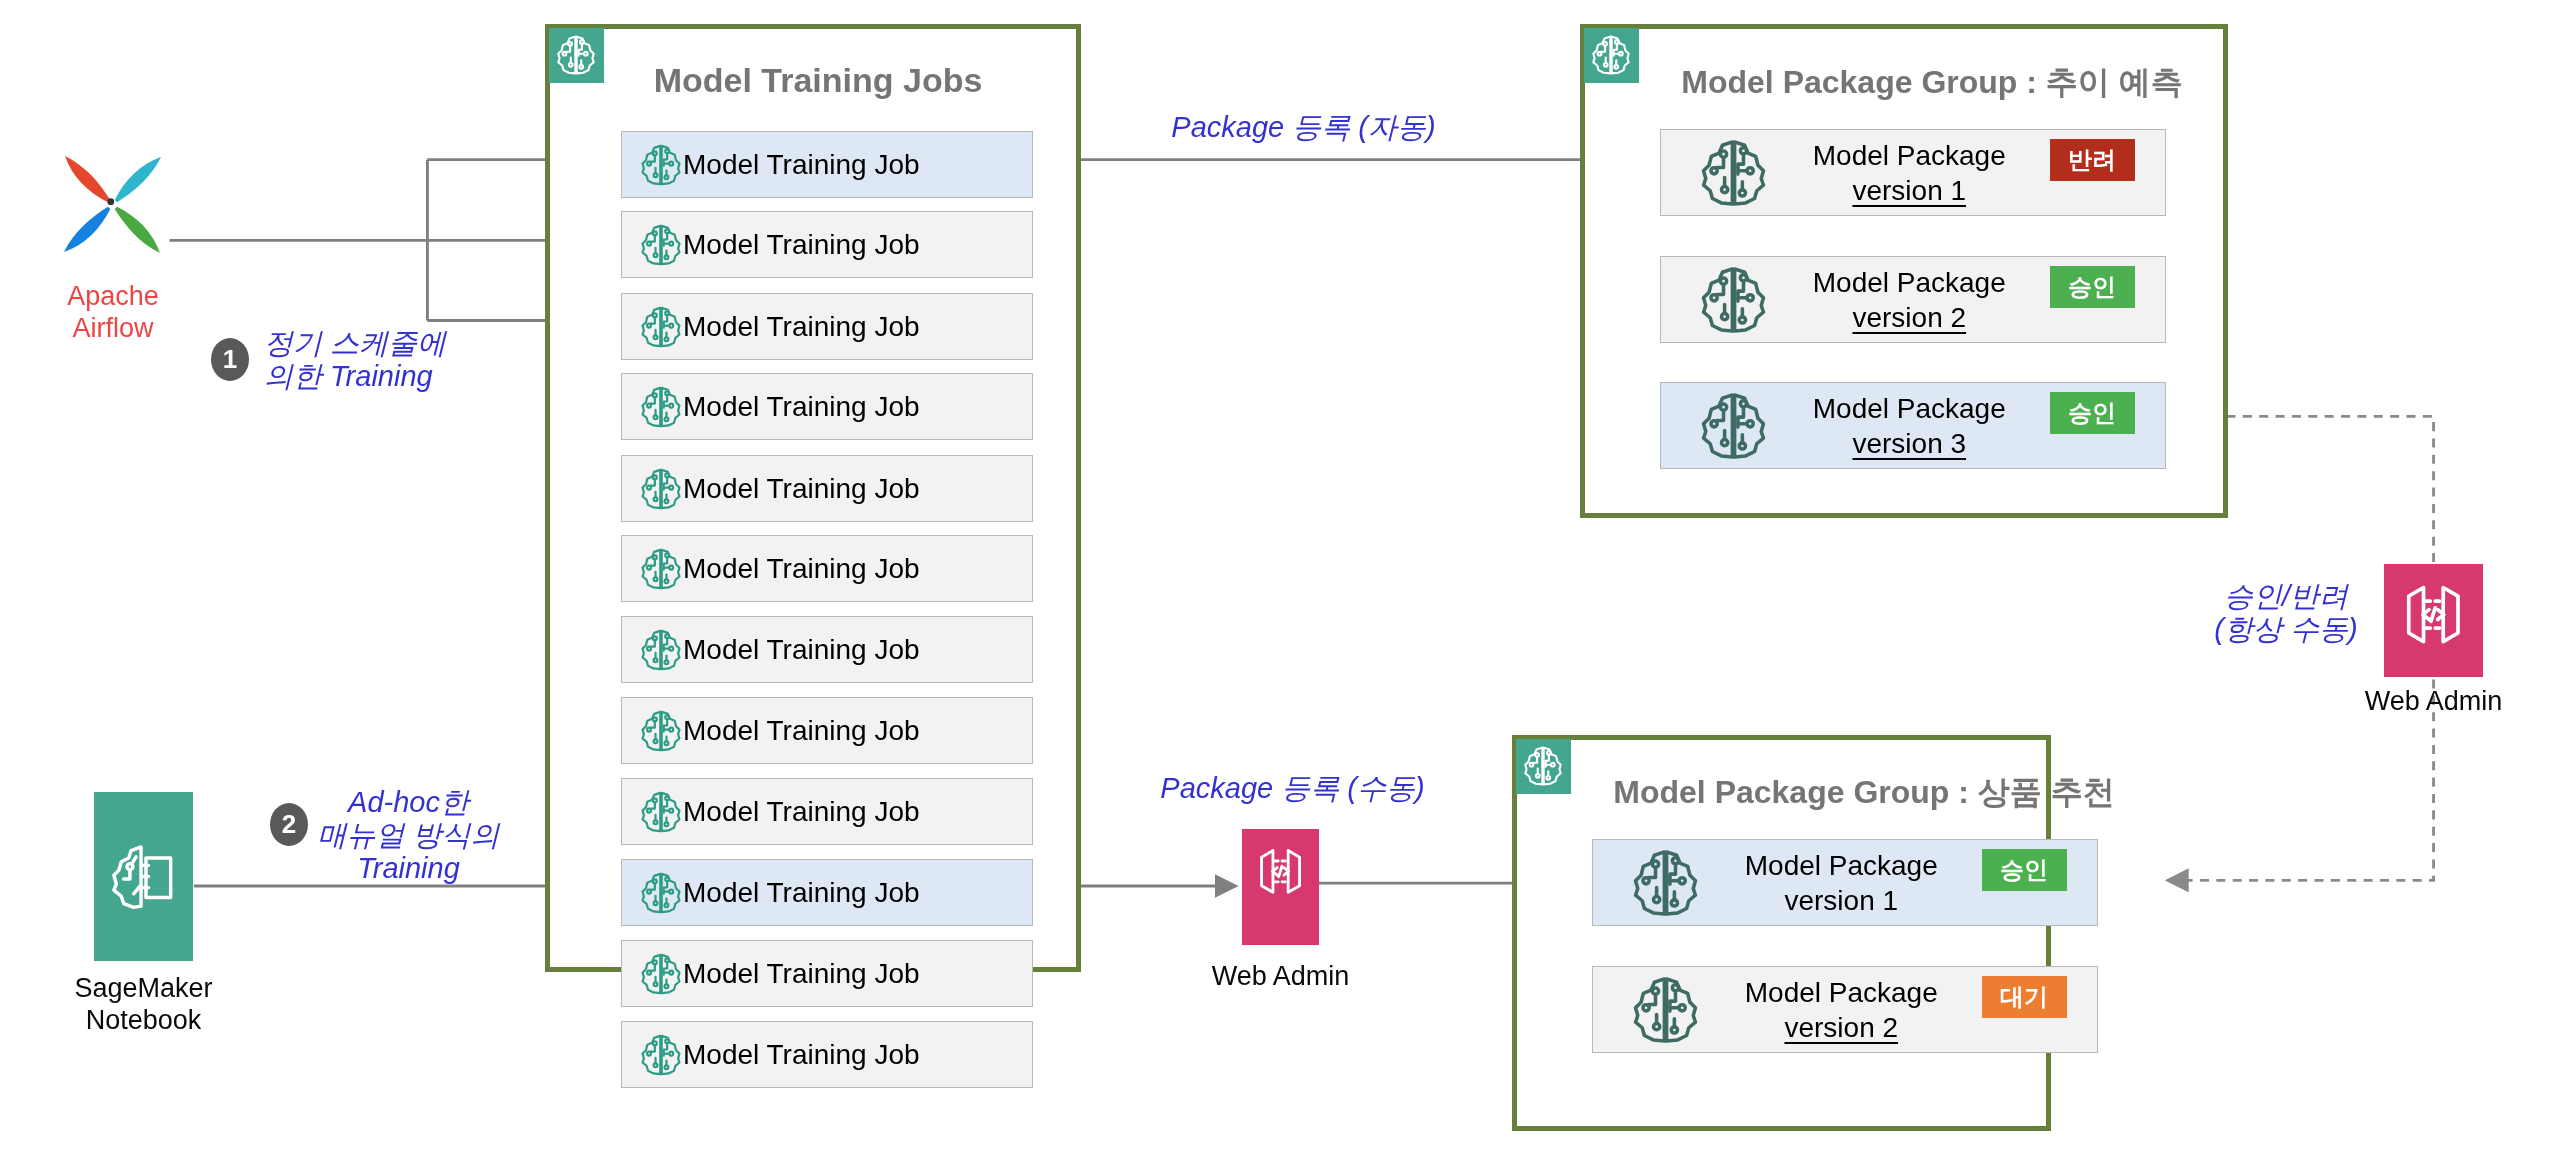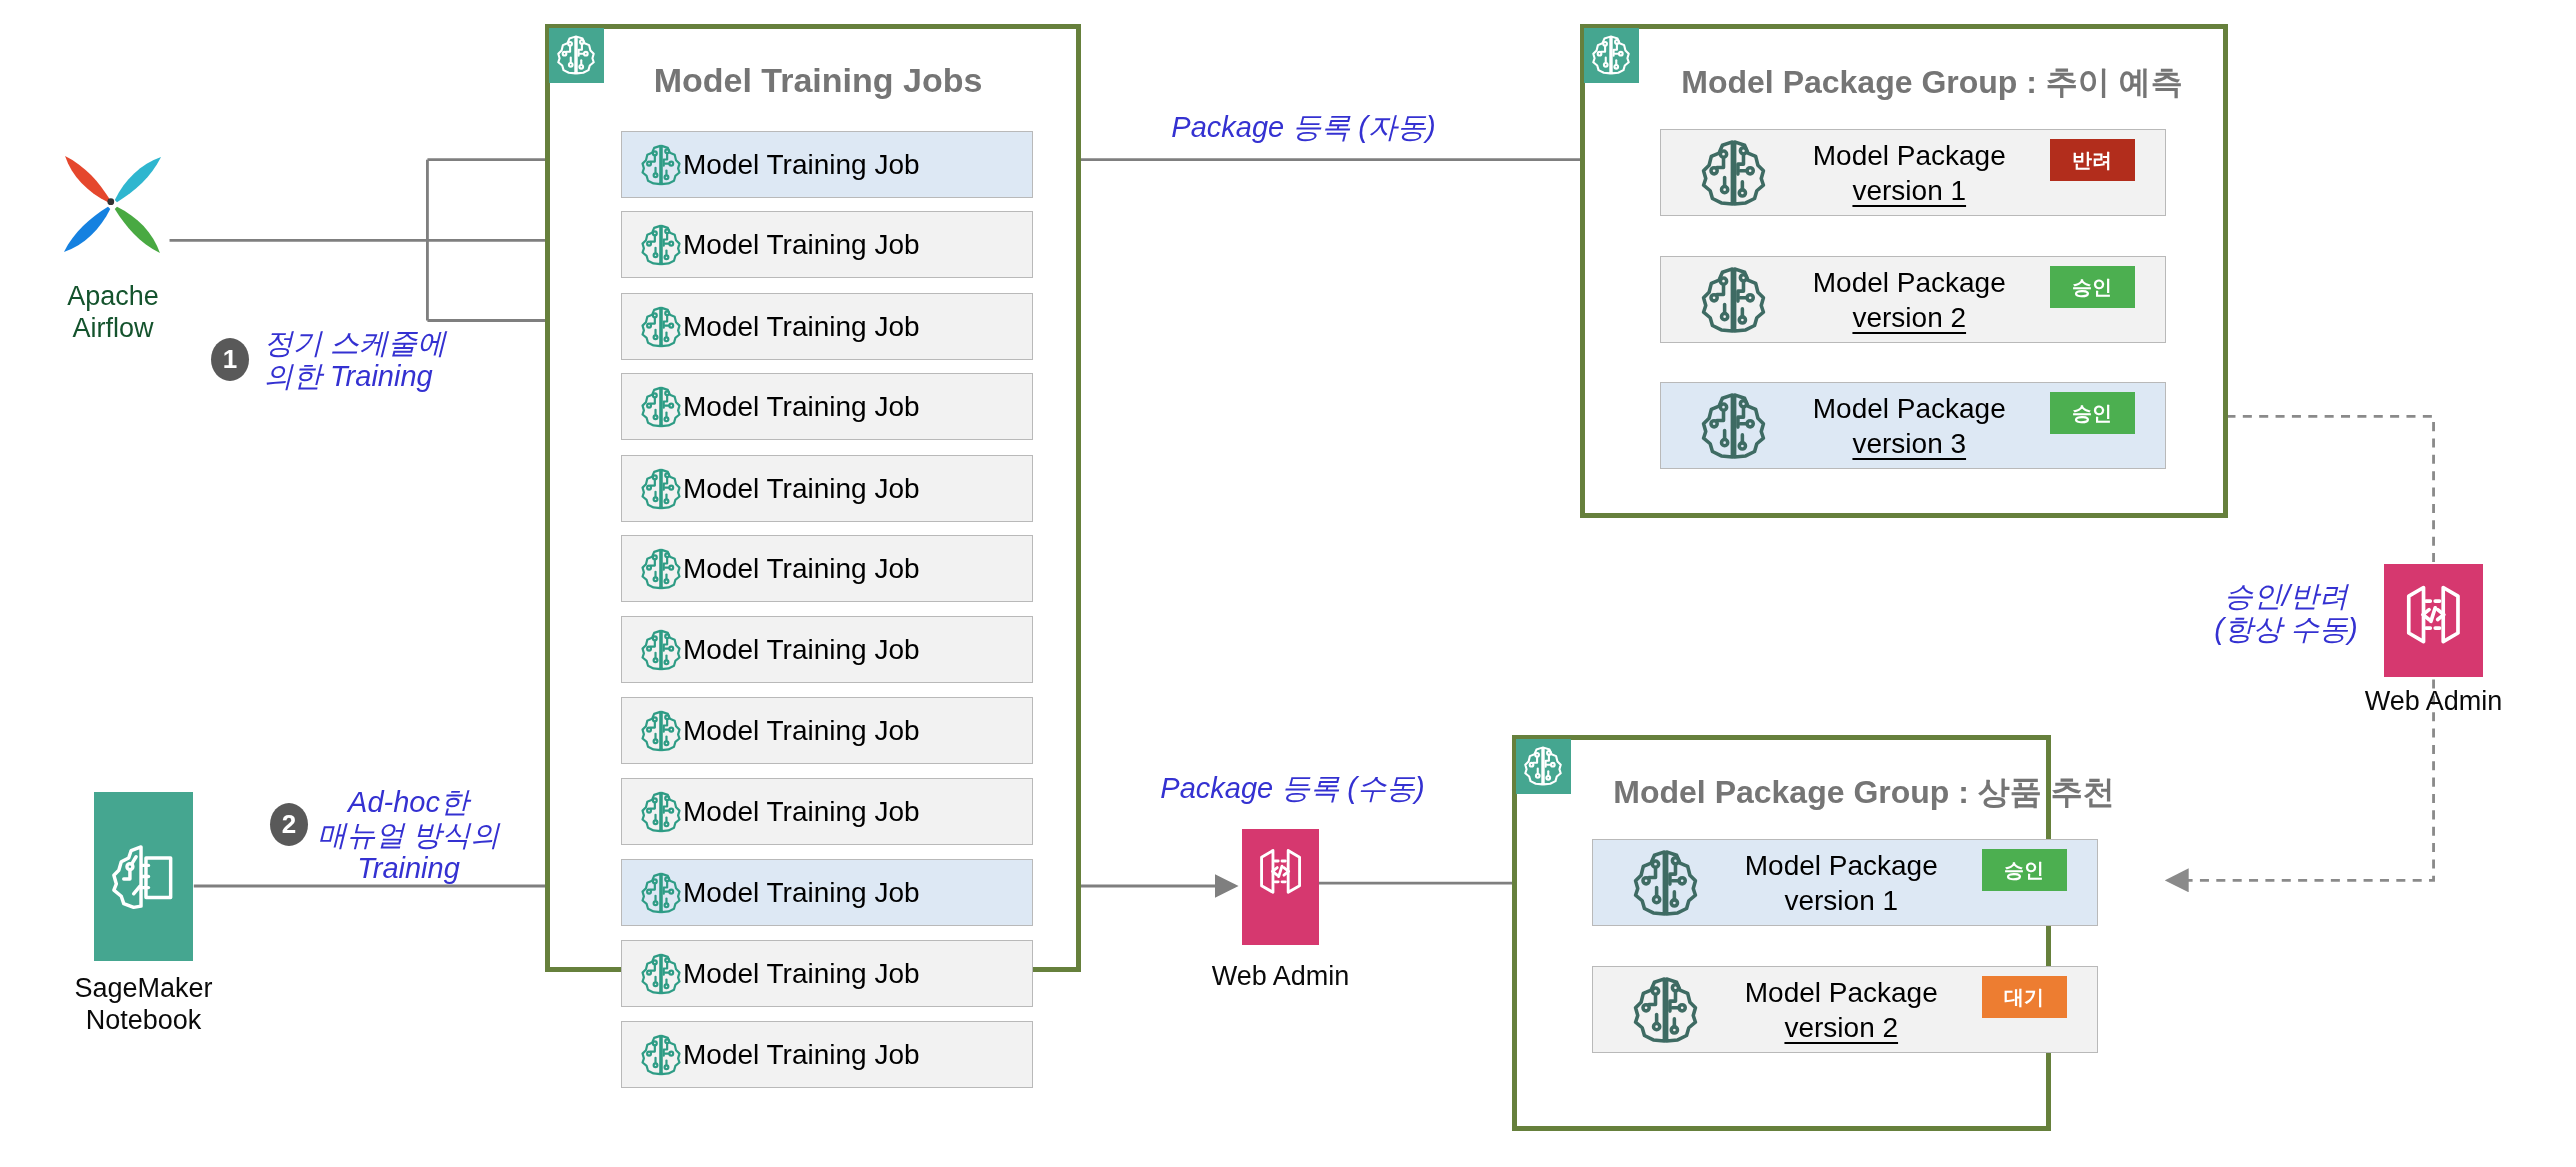--- a/index.html
+++ b/index.html
@@ -18,21 +18,21 @@
   .job.hl{background:#DDE8F4;}
   .job .jic{width:44px;height:46px;color:#2E9C85;margin-left:17px;flex:none;}
   .job-label{flex:1;font-size:28px;color:#000;margin-right:11.3px;white-space:nowrap;}
   
   .card{position:absolute;left:75px;width:506px;height:87px;background:#F2F2F2;border:1.7px solid #B9B9B9;
         box-sizing:border-box;display:flex;align-items:center;}
   .card.hl{background:#DDE8F4;}
   .card .cic{width:71px;height:78px;color:#3E6B63;margin-left:37px;flex:none;}
   .card-text{flex:1;text-align:center;font-size:28px;line-height:35px;color:#000;white-space:nowrap;}
   .l2.u{text-decoration:underline;text-decoration-thickness:2.3px;text-underline-offset:5.1px;}
-  .badge{width:85px;height:42px;margin-right:30.5px;color:#fff;font-weight:bold;font-size:20px;
+  .badge{width:85px;height:42px;margin-right:30.5px;color:#fff;font-weight:bold;font-size:24px;
          display:flex;align-items:center;justify-content:center;flex:none;align-self:flex-start;margin-top:9px;}
   
   .numbadge{position:absolute;width:38px;height:43px;border-radius:50%;background:#595959;color:#fff;
             font-size:26px;font-weight:bold;display:flex;align-items:center;justify-content:center;}
   .bluenote{position:absolute;color:#3431D1;font-size:29px;line-height:33px;white-space:nowrap;font-style:italic;}
   .nodelabel{position:absolute;font-size:27px;color:#0a0a0a;text-align:center;line-height:32px;white-space:nowrap;}
   .pinkicon{position:absolute;background:#D6386F;display:flex;align-items:center;justify-content:center;}
   .pinkicon svg{width:80%;height:80%;}
   .tealrect{position:absolute;background:#45A690;display:flex;align-items:center;justify-content:center;}
   .center{text-align:center;}
@@ -116,21 +116,21 @@
     </g>
     <g fill="none" stroke="#8A8A8A" stroke-width="5" stroke-dasharray="16 13">
       <path d="M4312 996 V738 H3842" marker-end="url(#arrd)"></path>
       <path d="M4312 1204 V1560 H3842" marker-end="url(#arrd)"></path>
     </g>
   </svg>
 
   <svg class="abs" style="left:56px;top:139px;width:113px;height:131px" viewBox="0 0 200 232" width="113" height="131">
     <use href="#pinwheel" width="200" height="232"></use>
   </svg>
-  <div class="nodelabel" style="left:22.6px;top:280px;width:181px;color:#14532d">
+  <div class="nodelabel" style="left:22.6px;top:280px;width:181px;color:#ef4444">
     <div>Apache</div>
     <div>Airflow</div>
   </div>
 
   <div class="numbadge" style="left:211px;top:338px">
     <span>1</span>
   </div>
   <div class="bluenote" style="left:264px;top:327px">
     <div>정기 스케줄에</div>
     <div>의한 Training</div>

